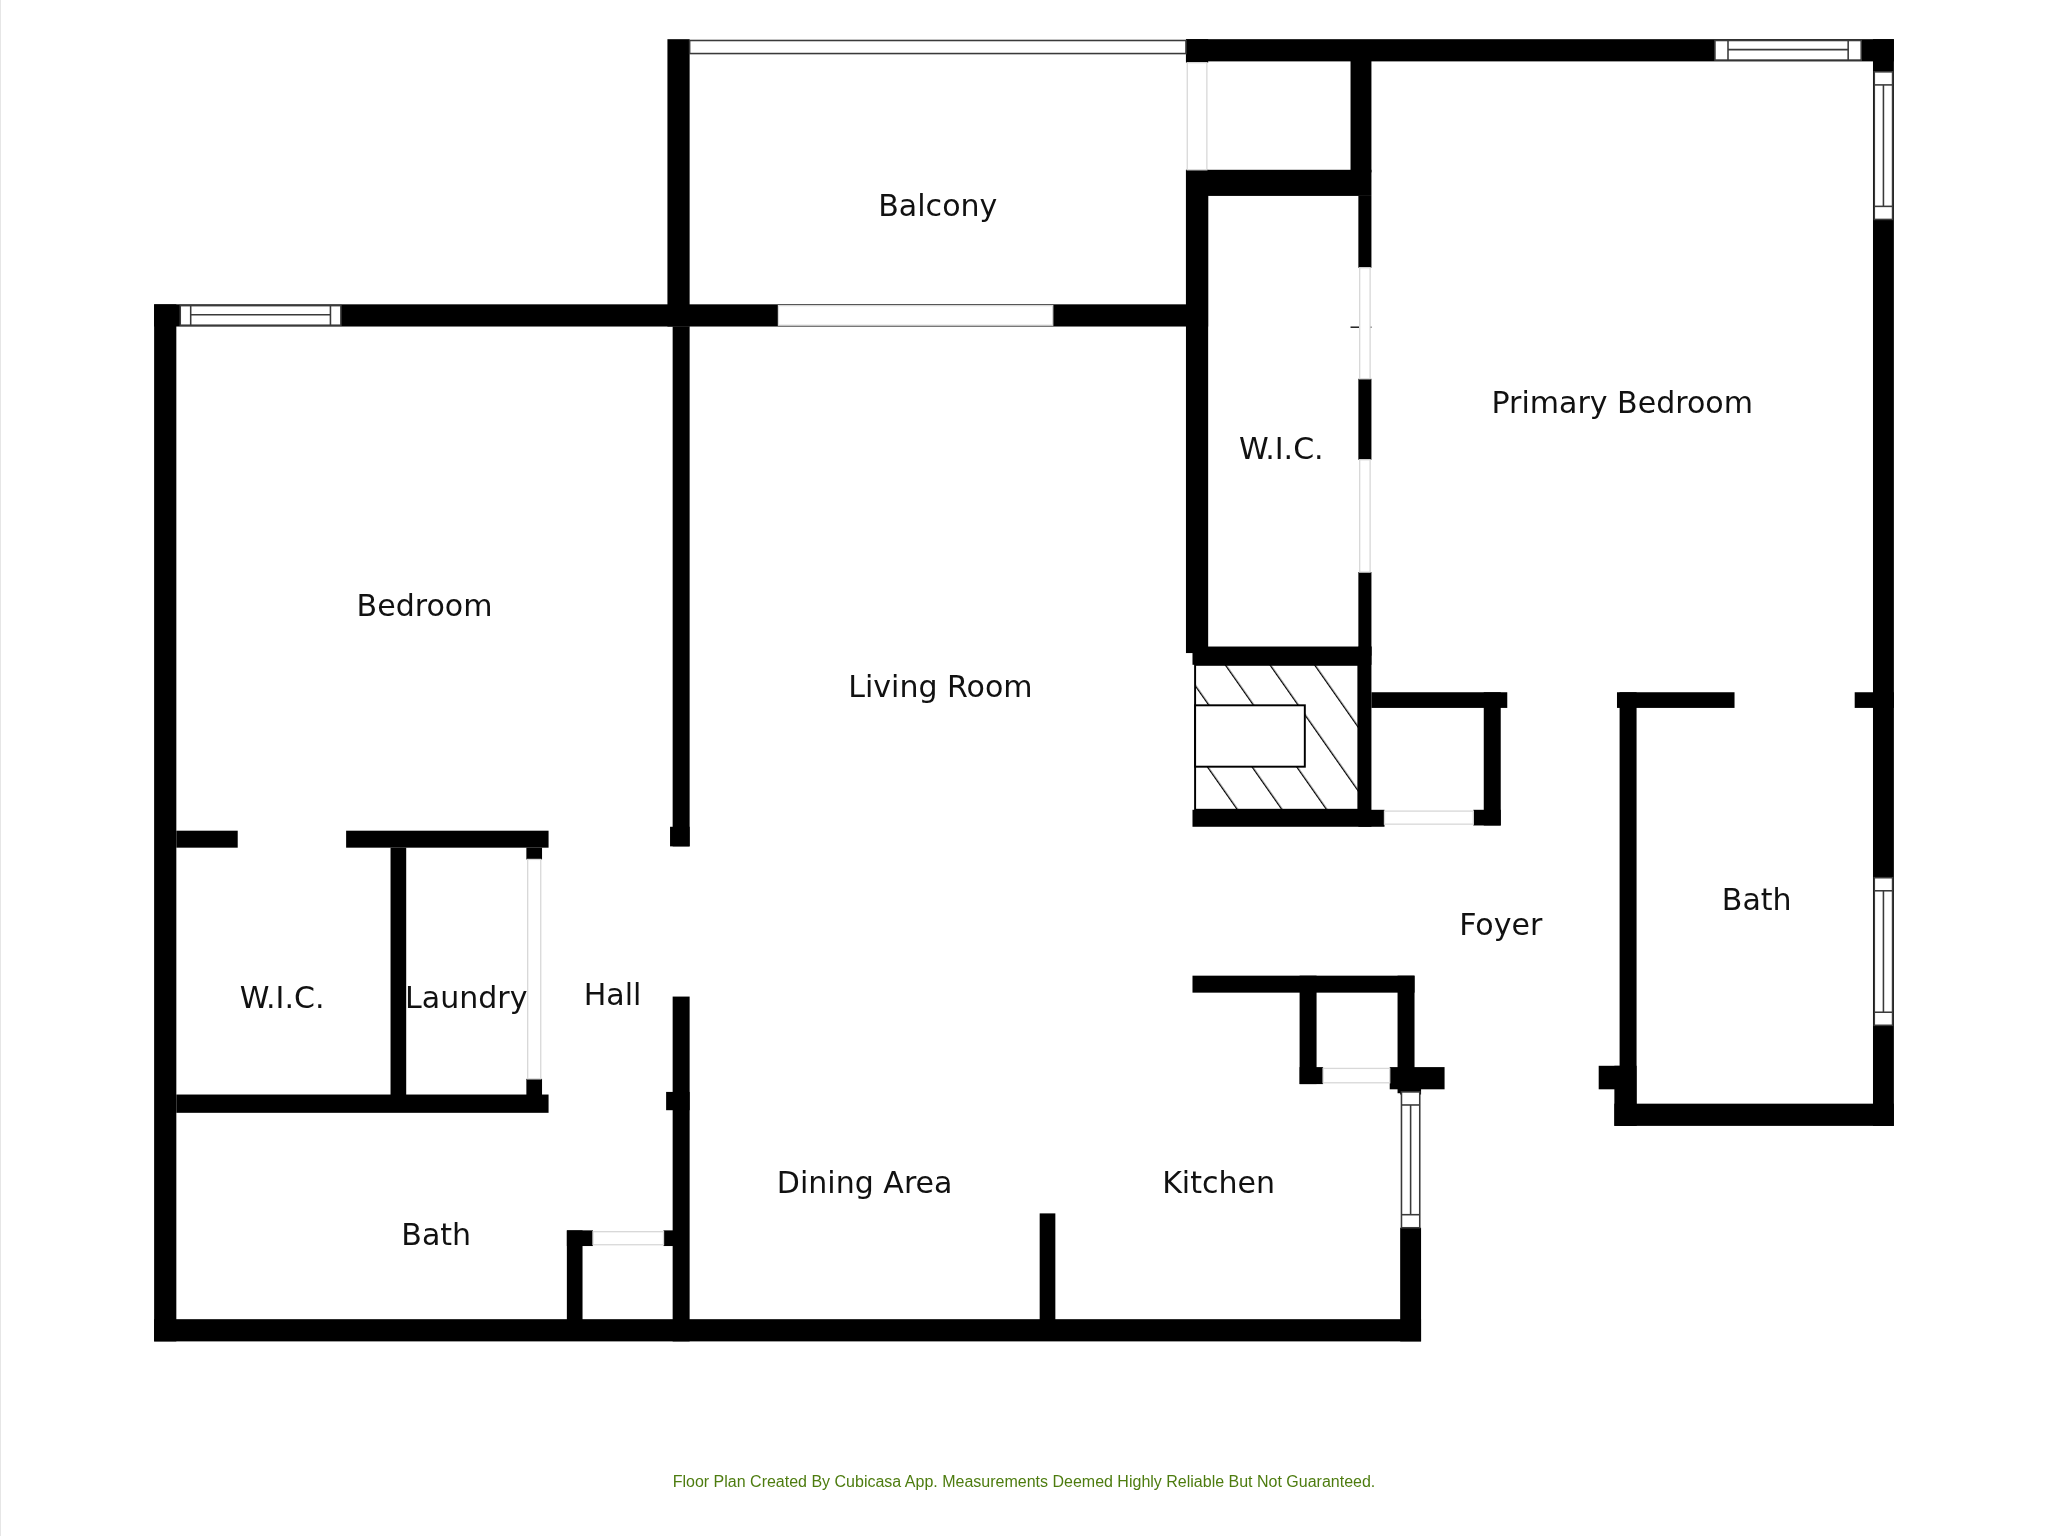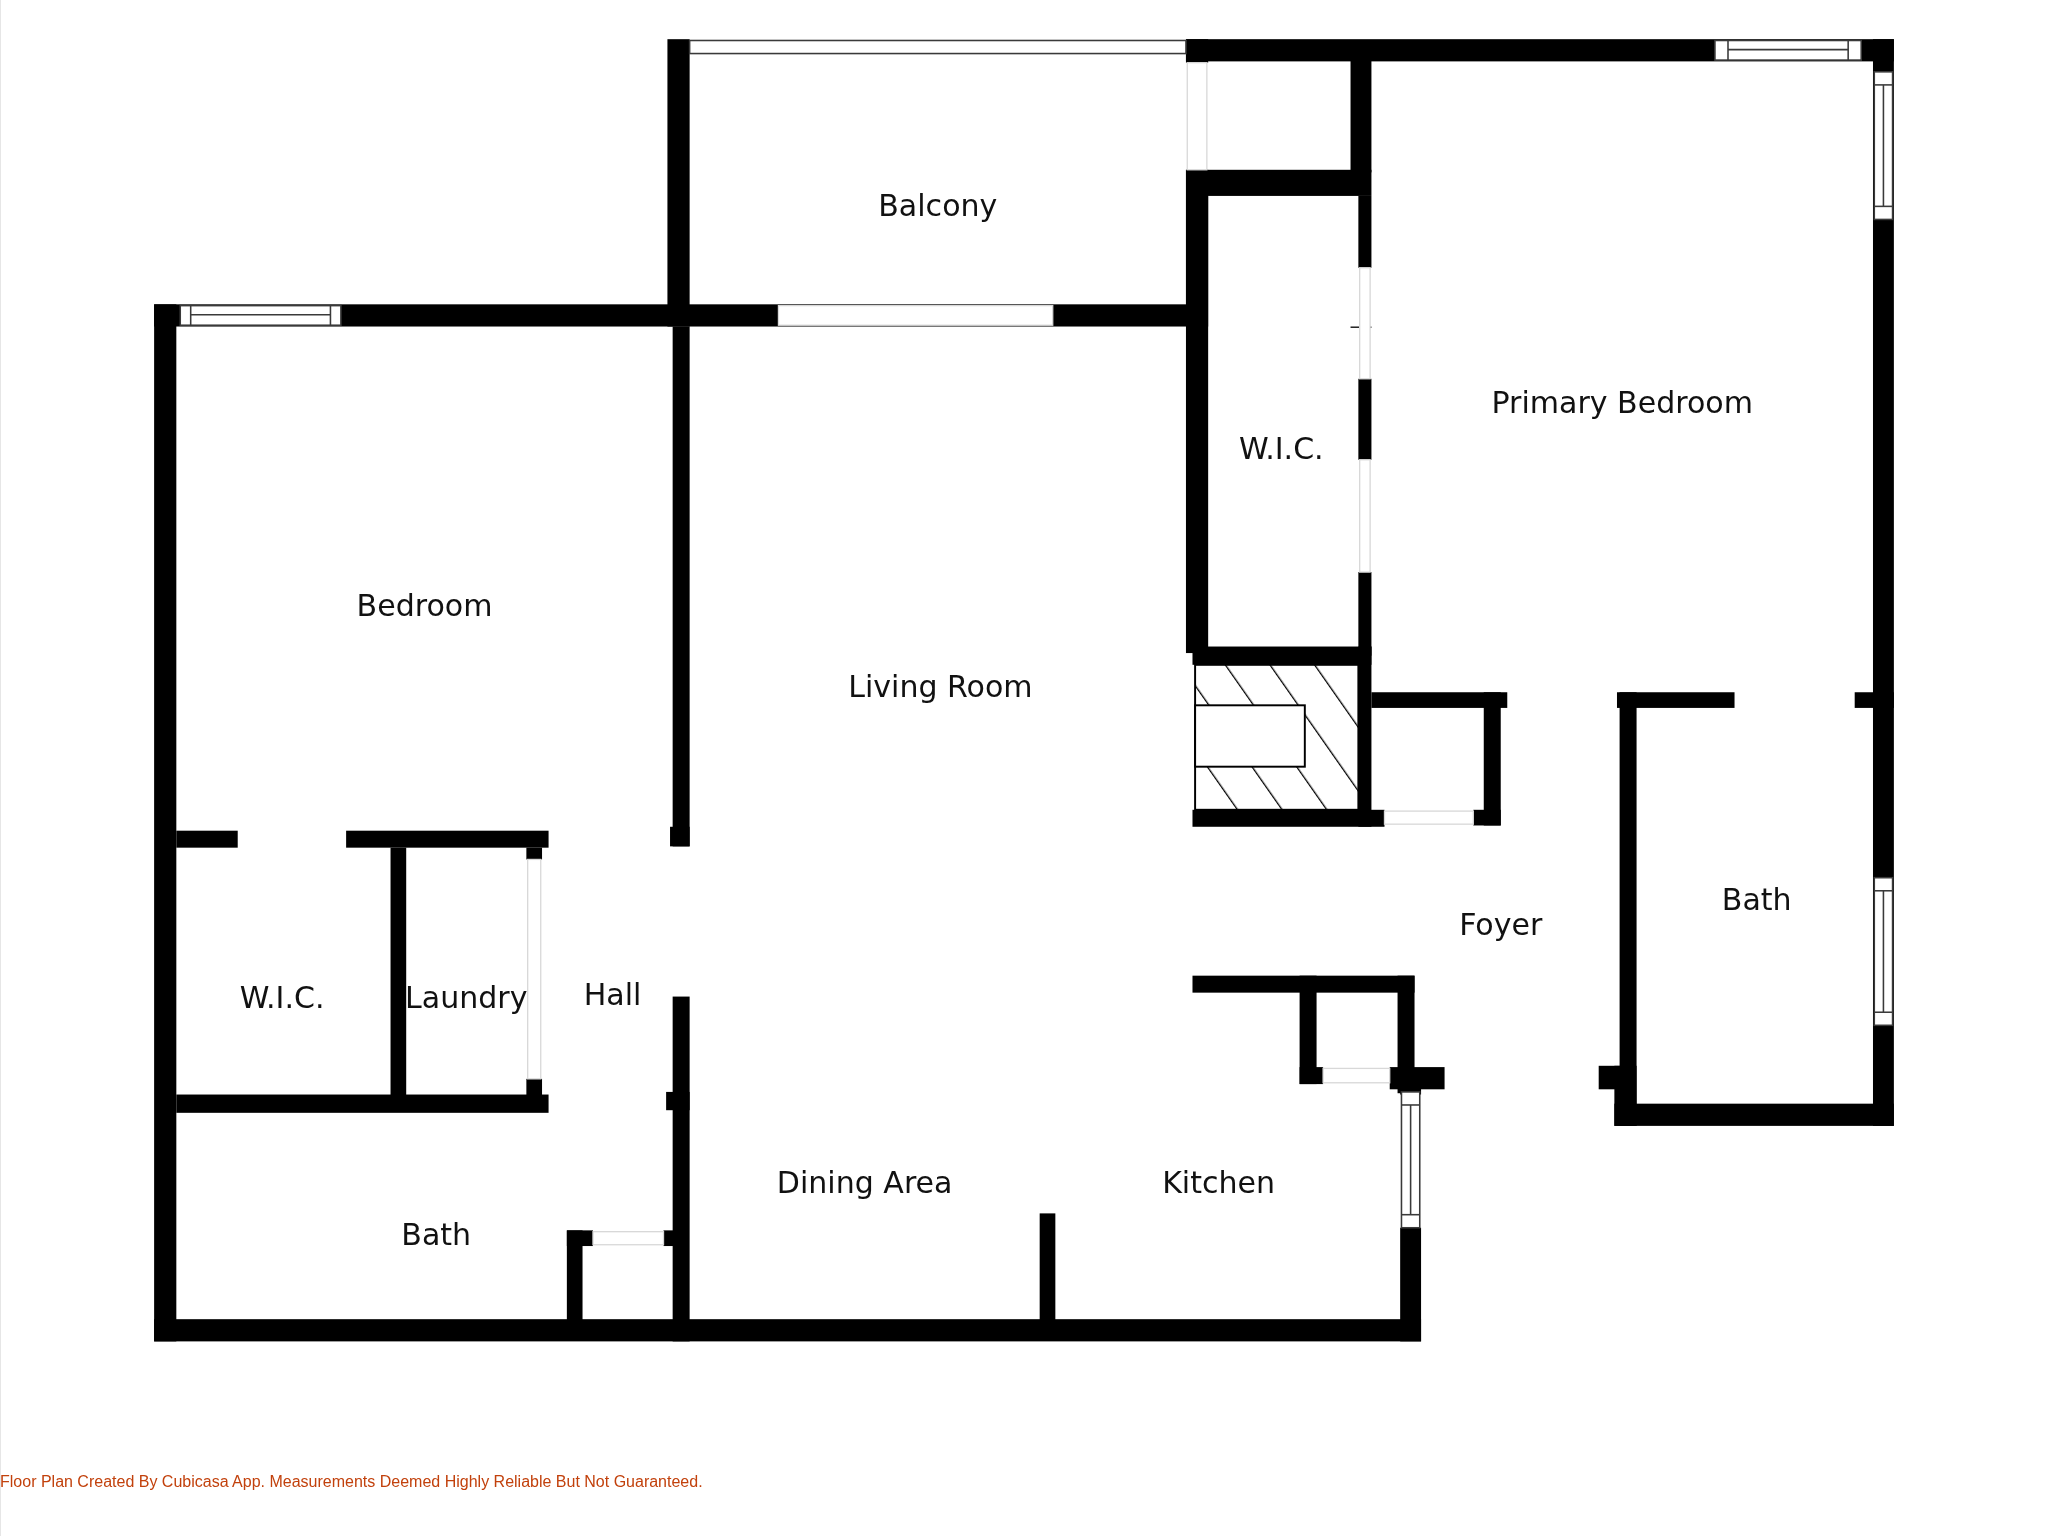--- a/index.html
+++ b/index.html
@@ -2,21 +2,21 @@
 <html><head>
 <meta charset="utf-8">
 <style>
   html, body { margin:0; padding:0; background:#ffffff; }
   body { width:2048px; height:1536px; overflow:hidden; position:relative; font-family:"DejaVu Sans", sans-serif; }
   #plan { position:absolute; left:0; top:0; width:2048px; height:1536px; }
   .wall { fill:#000000; }
   .win { fill:#ffffff; stroke:#3a3a3a; stroke-width:1.2; }
   .opening { fill:#ffffff; stroke:#d8d8d8; stroke-width:1; }
   .label { font-family:"DejaVu Sans", sans-serif; font-size:23px; fill:#111111; text-anchor:middle; dominant-baseline:middle; }
-  .footer { position:absolute; left:0; width:2048px; top:1473px; font-family:"Liberation Sans", sans-serif; font-size:16px; color:#c2410c; }
+  .footer { position:absolute; left:0; width:2048px; top:1473px; text-align:center; font-family:"Liberation Sans", sans-serif; font-size:16px; color:#4d7c0f; }
   .border-line { position:absolute; left:0; top:0; width:1px; height:1536px; background:#e6e6e6; }
 </style>
 </head>
 <body>
 
 <div class="border-line"></div>
 
 <svg id="plan" viewBox="0 0 1568 1176" xmlns="http://www.w3.org/2000/svg">
   <defs>
     <pattern id="hatch" patternUnits="userSpaceOnUse" width="28" height="28" patternTransform="rotate(-35)">

